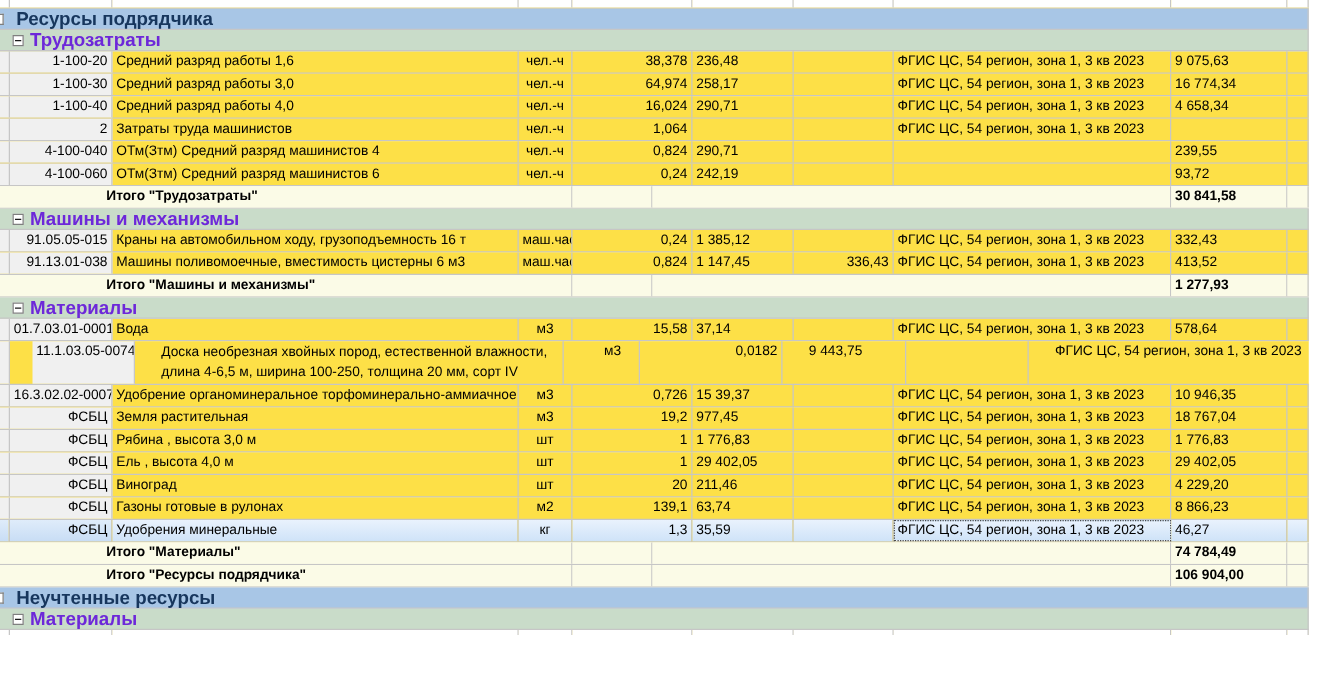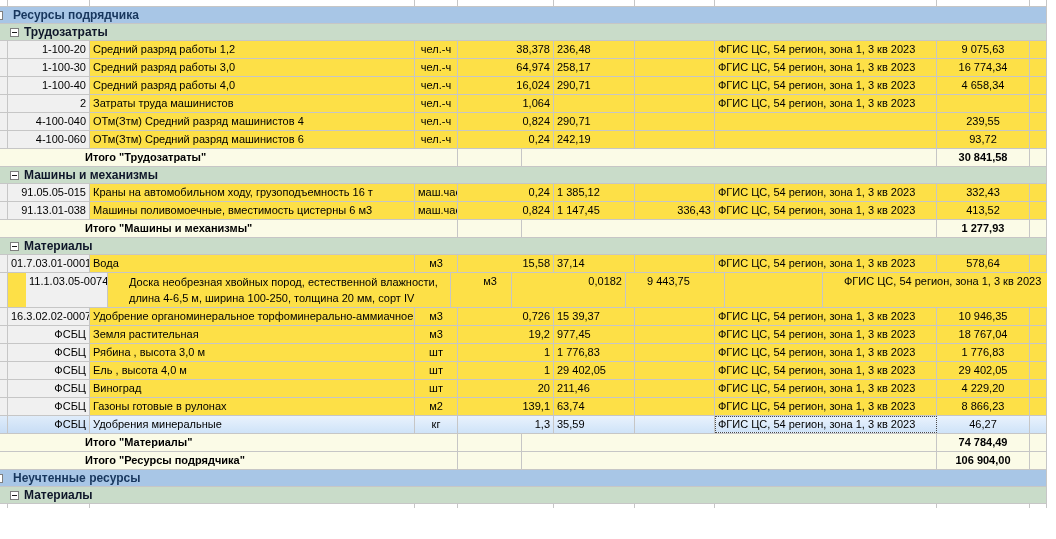--- a/index.html
+++ b/index.html
@@ -19,33 +19,33 @@
   .cell{flex:0 0 auto;border-right:1px solid var(--grid);font-size:11px;line-height:15px;
     padding:1px 3px;white-space:nowrap;overflow:hidden;color:#000;}
   .c-margin{width:8px;background:var(--code-bg);padding:0;}
   .c-code{width:82px;background:var(--code-bg);text-align:right;}
   .c-name{width:325px;text-align:left;}
   .c-unit{width:43px;text-align:center;}
   .c-qty{width:96px;text-align:right;}
   .c-price{width:81px;text-align:left;}
   .c-price2{width:80px;text-align:right;}
   .c-basis{width:222px;text-align:left;}
-  .c-total{width:93px;text-align:center;}
+  .c-total{width:93px;text-align:left;}
   .c-tail{width:17px;}
   .row.data{height:18px;}
   .row.tall{height:35px;gap:18px;}
   .row.tall .c-name{white-space:normal;line-height:16px;padding-top:1px;}
   .row.spacer-top{height:7px;}
   .row.spacer-bottom{height:4px;border-bottom:none;}
   .row.band-blue,.row.band-green{height:17px;border-right:1px solid var(--grid);position:relative;align-items:center;}
   .row.band-blue{background:var(--band-blue);}
   .row.band-green{background:var(--band-green);}
-  .band-label{font-size:12px;font-weight:bold;line-height:15px;white-space:nowrap;}
+  .band-label{font-size:15px;font-weight:bold;line-height:15px;white-space:nowrap;}
   .row.band-blue .band-label{color:var(--navy);margin-left:13px;}
-  .row.band-green .band-label{color:#0f172a;margin-left:5px;}
+  .row.band-green .band-label{color:#6d28d9;margin-left:5px;}
   .band-label.red{color:var(--red);}
   .minus-box{flex:0 0 auto;width:9px;height:9px;border:1px solid #7f7f7f;background:#fff;
     margin-left:10px;position:relative;}
   .minus-box::after{content:"";position:absolute;left:1px;top:3px;width:5px;height:1px;background:#1a1a1a;}
   .clip-box{position:absolute;left:0;top:4px;width:3px;height:9px;border:1px solid #7f7f7f;
     border-left:none;background:#fff;}
   .row.total{height:18px;background:var(--ivory);}
   .row.total .cell{background:var(--ivory);font-weight:bold;}
   .t-left{width:458px;padding-left:85px;text-align:left;}
   .t-mid1{width:64px;}
@@ -74,21 +74,21 @@
       <span class="clip-box"></span>
       <span class="band-label">Ресурсы подрядчика</span>
     </div>
     <div class="row band-green">
       <span class="minus-box"></span>
       <span class="band-label">Трудозатраты</span>
     </div>
     <div class="row data">
       <div class="cell c-margin"></div>
       <div class="cell c-code">1-100-20</div>
-      <div class="cell c-name">Средний разряд работы 1,2</div>
+      <div class="cell c-name">Средний разряд работы 1,6</div>
       <div class="cell c-unit">чел.-ч</div>
       <div class="cell c-qty">38,378</div>
       <div class="cell c-price">236,48</div>
       <div class="cell c-price2"></div>
       <div class="cell c-basis">ФГИС ЦС, 54 регион, зона 1, 3 кв 2023</div>
       <div class="cell c-total">9 075,63</div>
       <div class="cell c-tail"></div>
     </div>
     <div class="row data">
       <div class="cell c-margin"></div>

